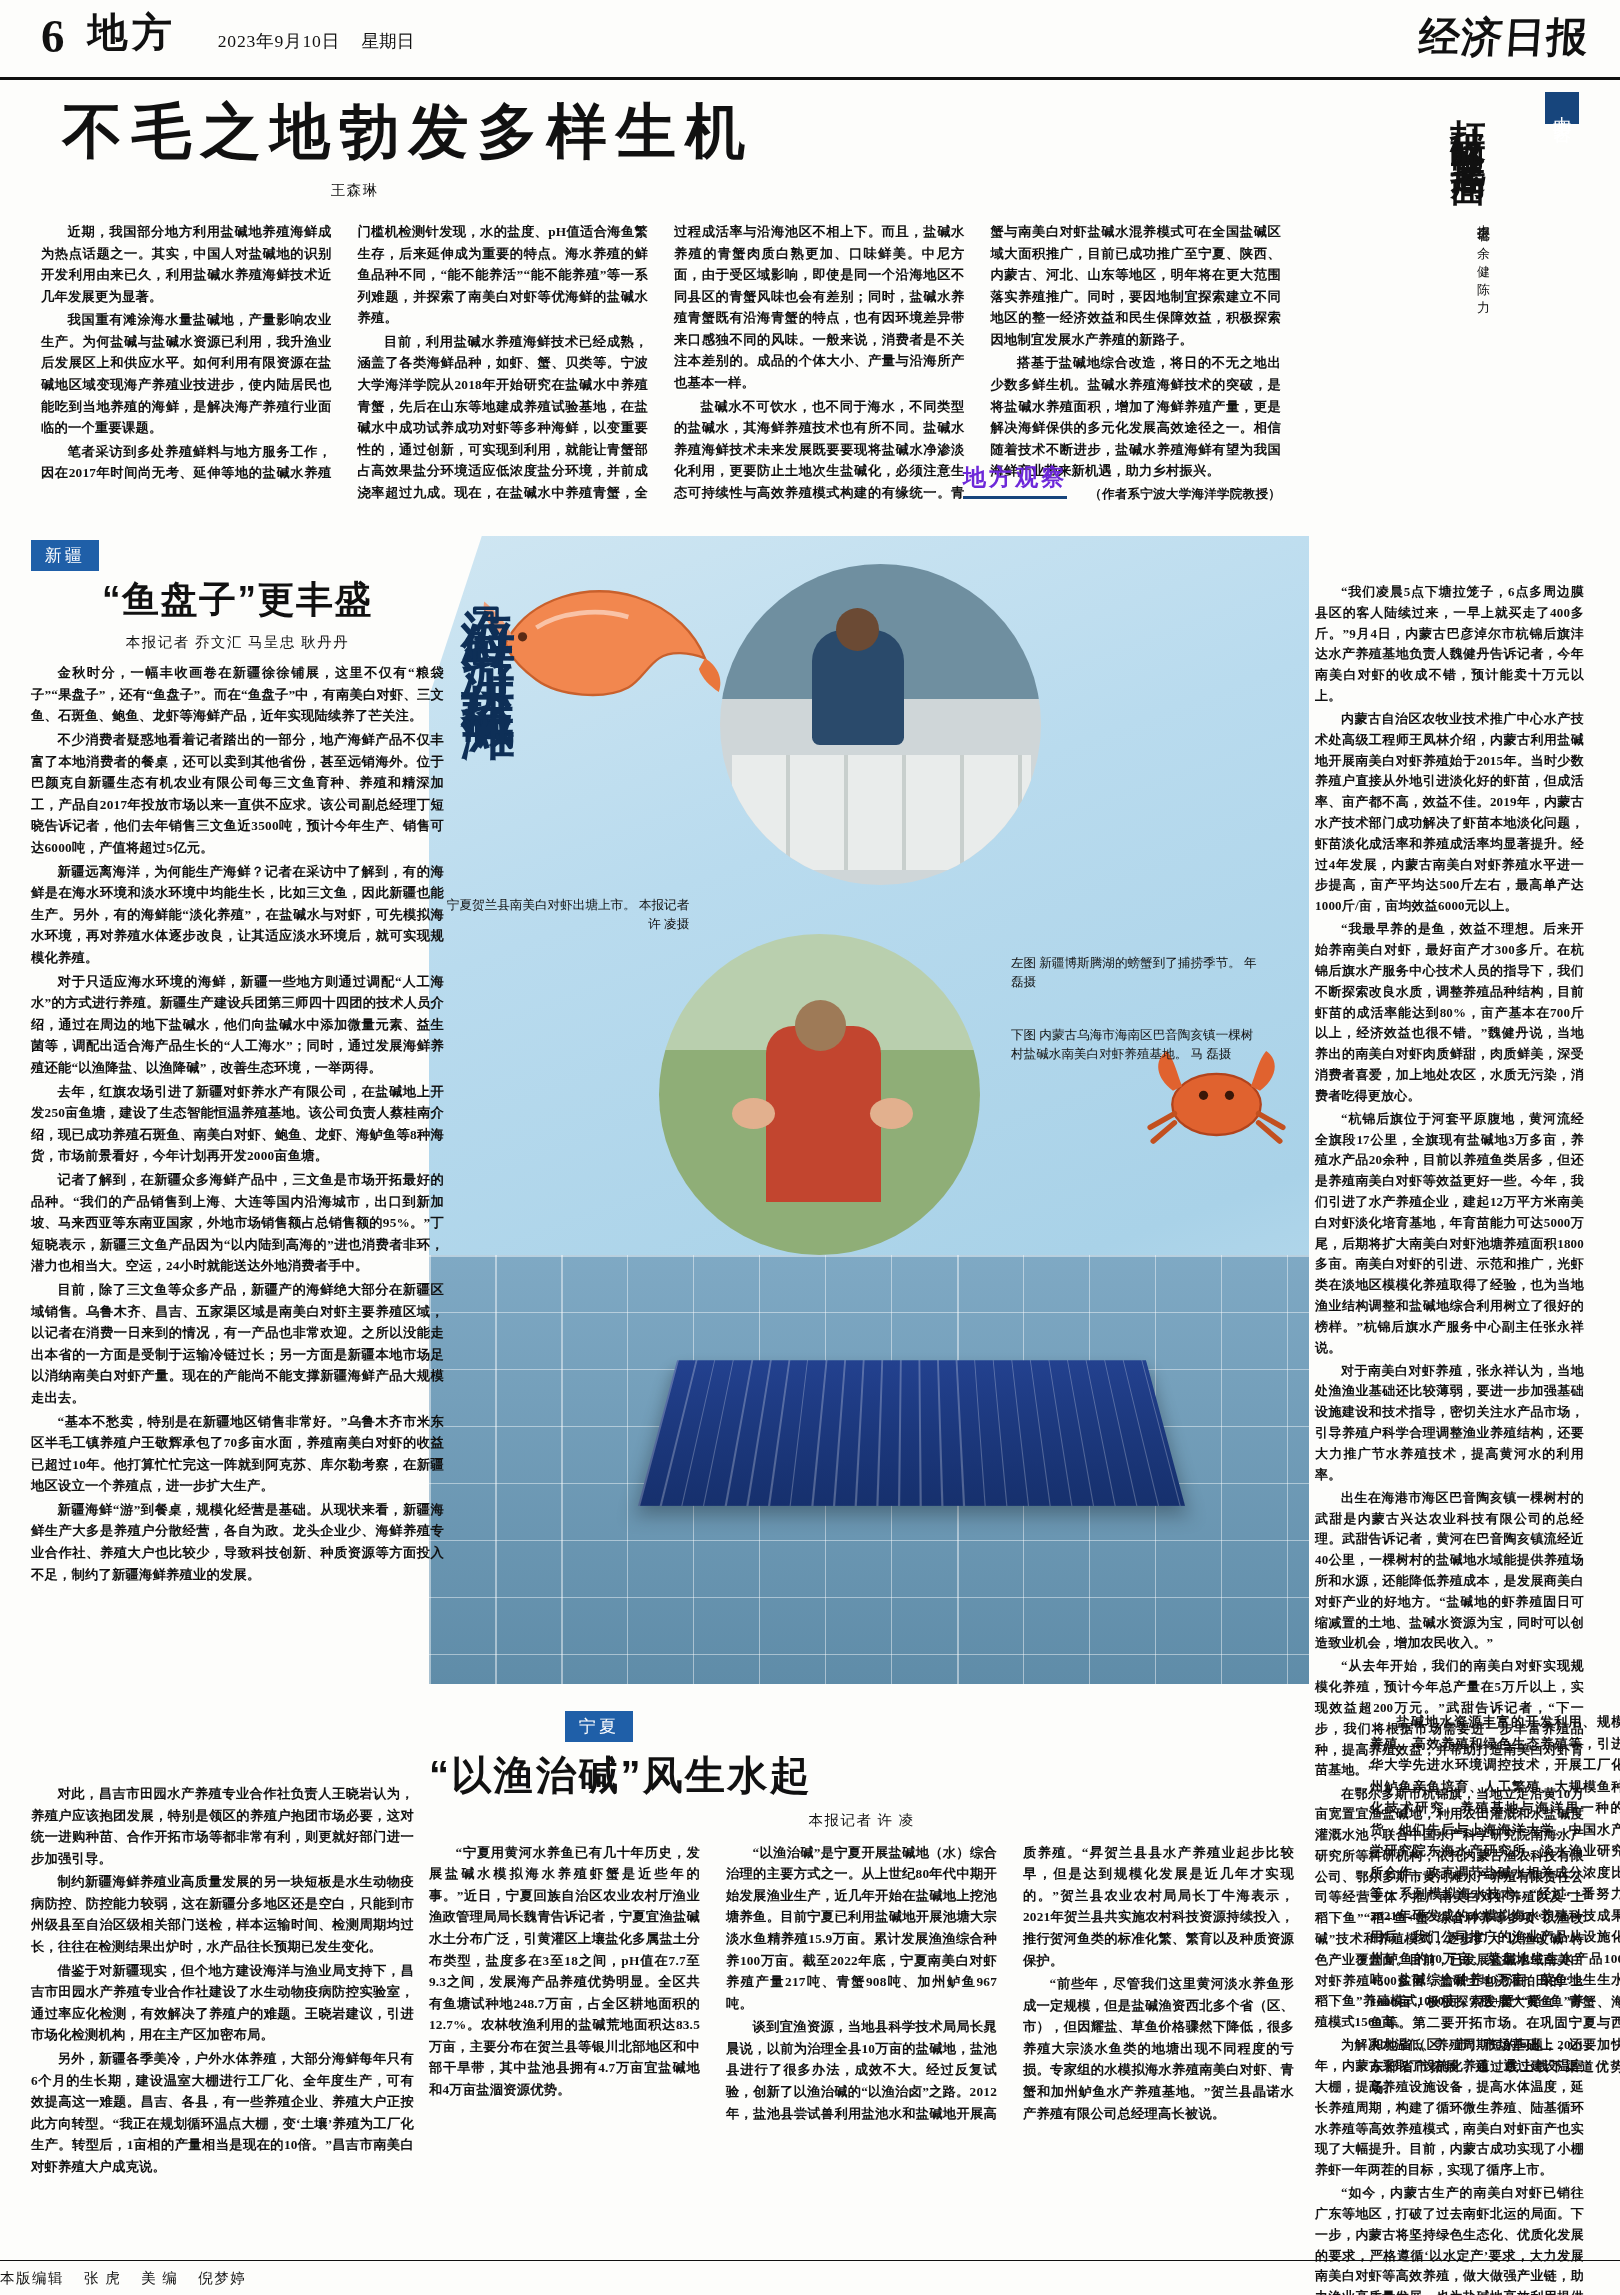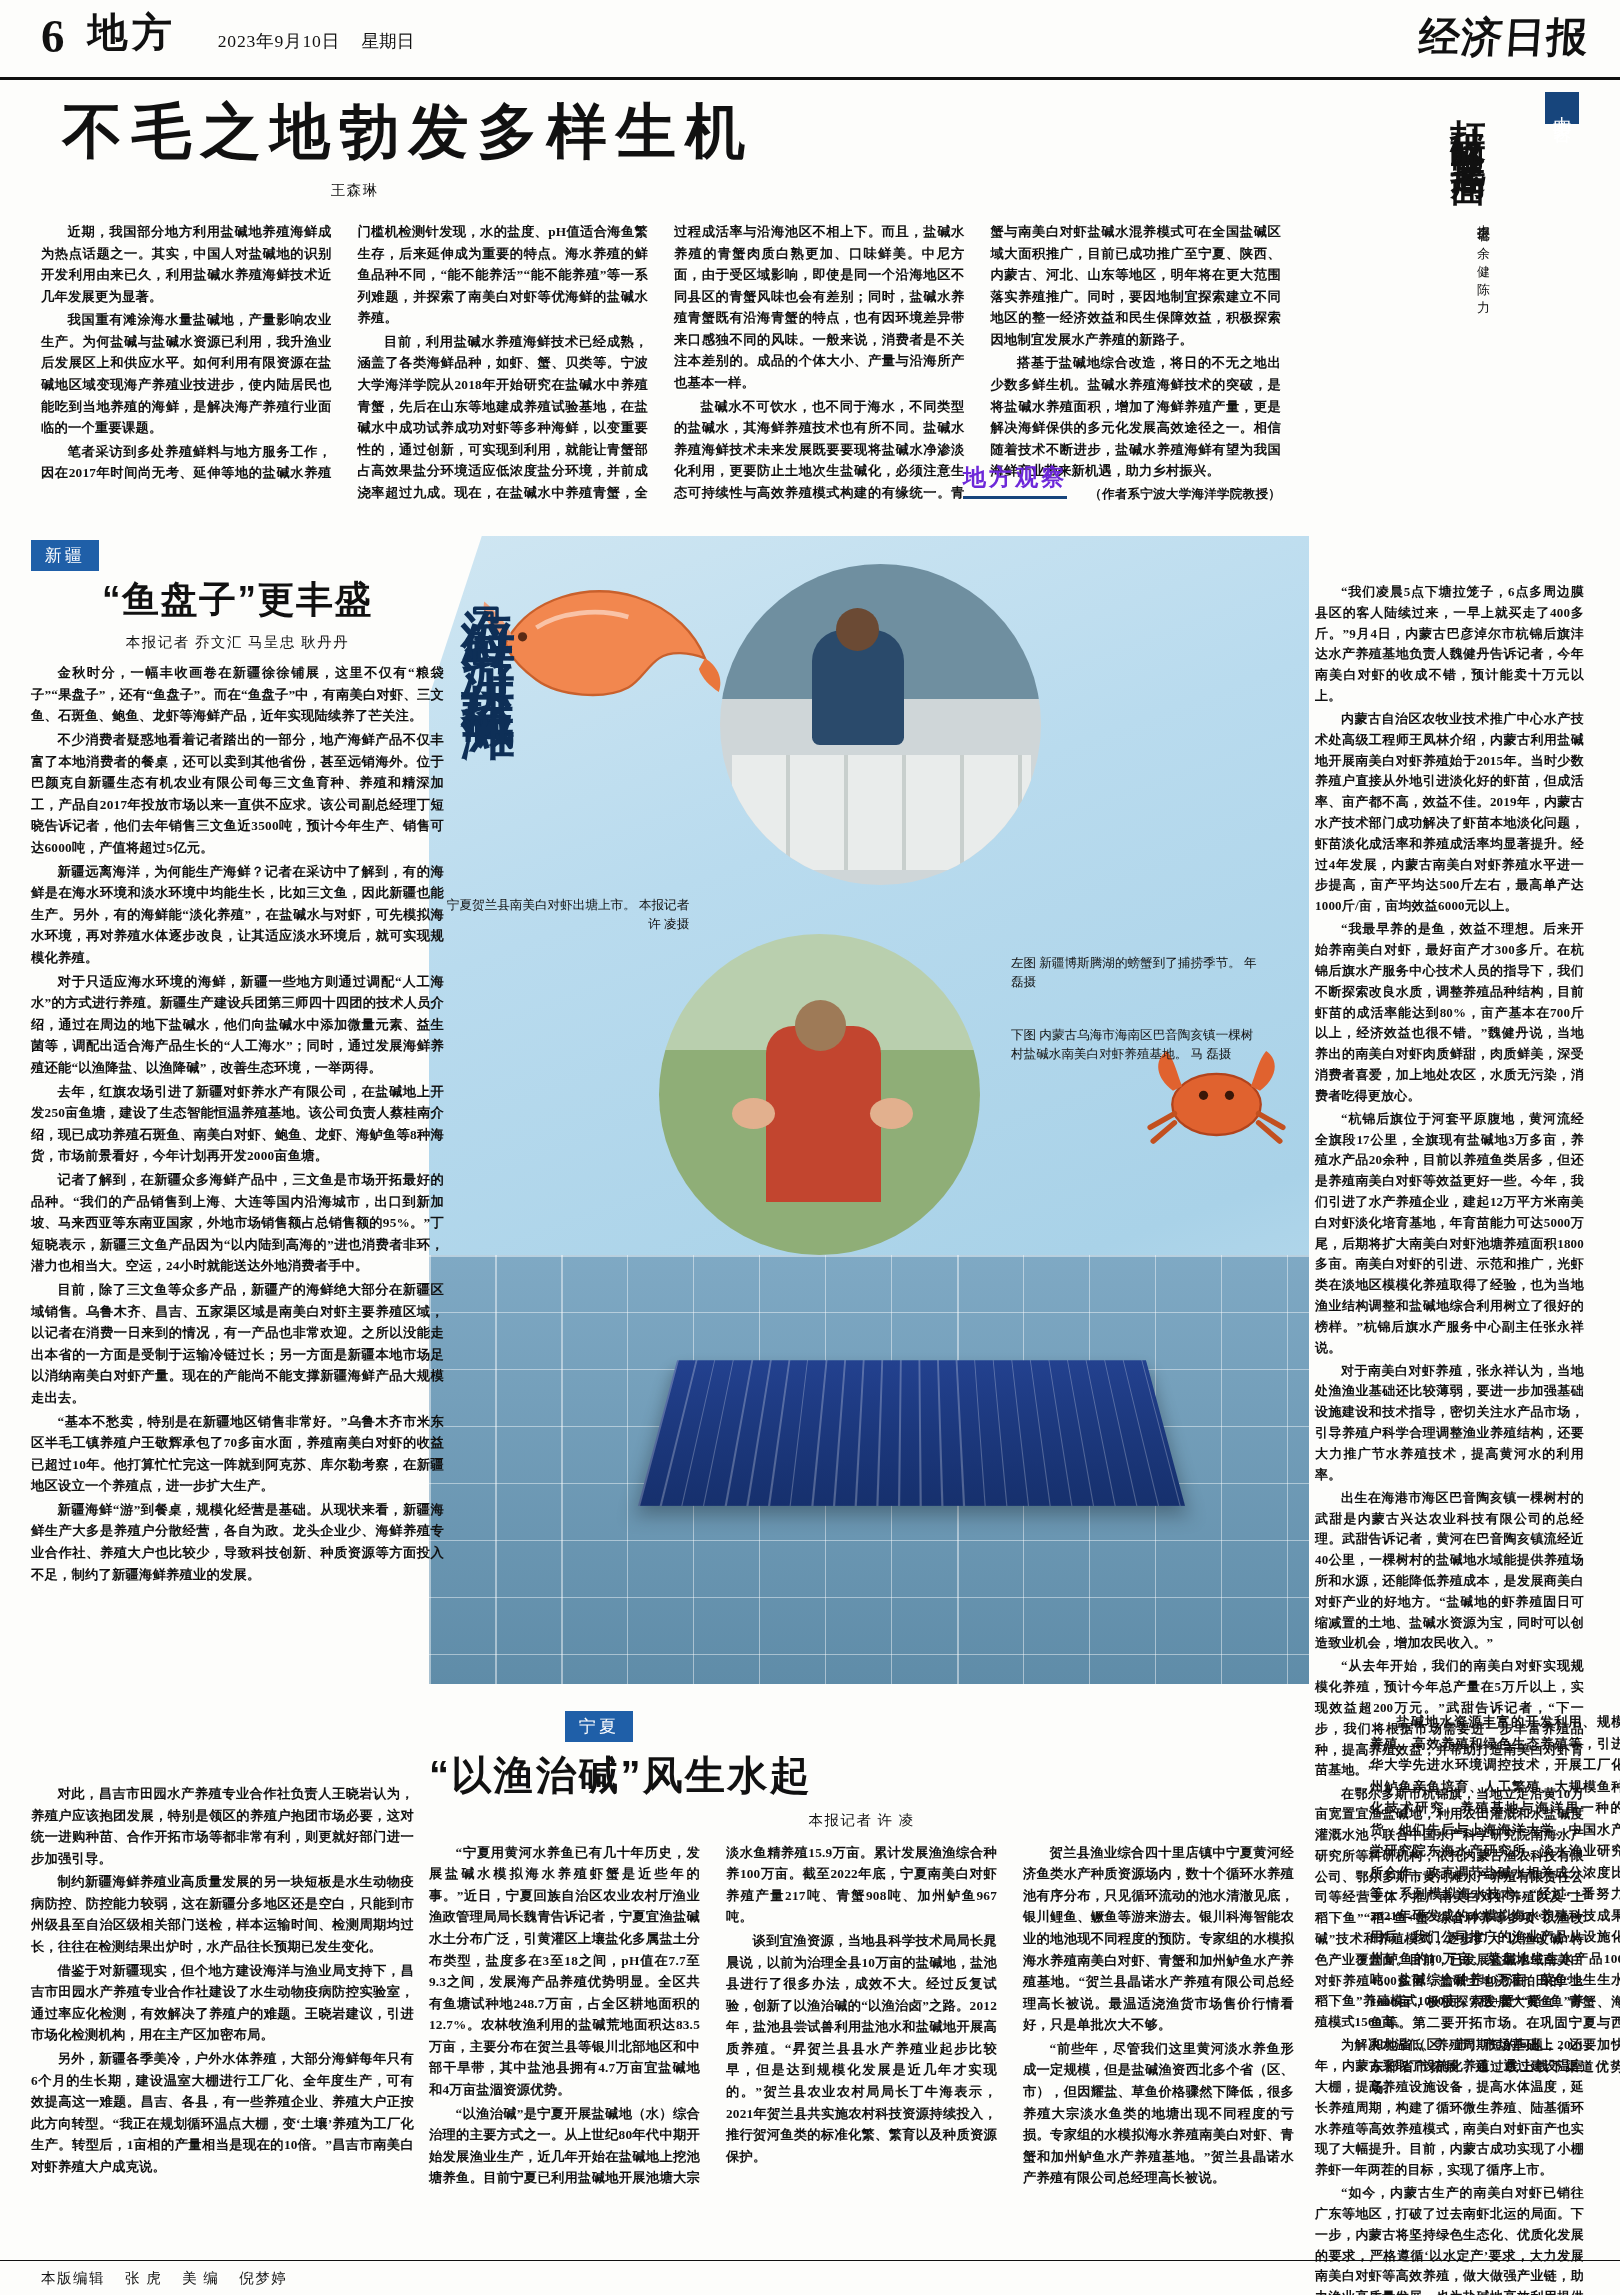--- a/index.html
+++ b/index.html
@@ -177,21 +177,21 @@
 
   
   #brcont {
     position:absolute; left:1370px; top:1711px; width:269px; height:536px;
   }
 
   
   .footer {
     position:absolute; left:0; bottom:0; width:1620px; height:35px;
     border-top:1.5px solid #111; font-size:14.5px; letter-spacing:1.5px;
-    display:flex; align-items:center; padding-left:41px;
+    display:flex; align-items:center; 
   }
   .footer span { margin-right:20px; }
 </style>
 </head>
 <body>
 
 <div class="page">
 
   <div class="masthead">
     <div class="mh-pageno">6</div>
@@ -308,21 +308,20 @@
   </div>
 
   <div id="ningxia">
     <div class="tag">宁夏</div>
     <h2>“以渔治碱”风生水起</h2>
     <div class="byline">本报记者 许 凌</div>
     <div class="cols body-col">
       <p>“宁夏用黄河水养鱼已有几十年历史，发展盐碱水模拟海水养殖虾蟹是近些年的事。”近日，宁夏回族自治区农业农村厅渔业渔政管理局局长魏青告诉记者，宁夏宜渔盐碱水土分布广泛，引黄灌区上壤盐化多属盐土分布类型，盐度多在3至18之间，pH值在7.7至9.3之间，发展海产品养殖优势明显。全区共有鱼塘试种地248.7万亩，占全区耕地面积的12.7%。农林牧渔利用的盐碱荒地面积达83.5万亩，主要分布在贺兰县等银川北部地区和中部干旱带，其中盐池县拥有4.7万亩宜盐碱地和4万亩盐涸资源优势。</p>
       <p>“以渔治碱”是宁夏开展盐碱地（水）综合治理的主要方式之一。从上世纪80年代中期开始发展渔业生产，近几年开始在盐碱地上挖池塘养鱼。目前宁夏已利用盐碱地开展池塘大宗淡水鱼精养殖15.9万亩。累计发展渔渔综合种养100万亩。截至2022年底，宁夏南美白对虾养殖产量217吨、青蟹908吨、加州鲈鱼967吨。</p>
       <p>谈到宜渔资源，当地县科学技术局局长晁晨说，以前为治理全县10万亩的盐碱地，盐池县进行了很多办法，成效不大。经过反复试验，创新了以渔治碱的“以渔治卤”之路。2012年，盐池县尝试兽利用盐池水和盐碱地开展高质养殖。“昇贺兰县县水产养殖业起步比较早，但是达到规模化发展是近几年才实现的。”贺兰县农业农村局局长丁牛海表示，2021年贺兰县共实施农村科技资源持续投入，推行贺河鱼类的标准化繁、繁育以及种质资源保护。</p>
-      <p>贺兰县渔业综合四十里店镇中宁夏黄河经济鱼类水产种质资源场内，数十个循环水养殖池有序分布，只见循环流动的池水清澈见底，银川鲤鱼、鳜鱼等游来游去。银川科海智能农业的地池现不同程度的预防。专家组的水模拟海水养殖南美白对虾、青蟹和加州鲈鱼水产养殖基地。“贺兰县晶诺水产养殖有限公司总经理高长被说。最温适浇渔货市场售价行情看好，只是单批次大不够。</p>
       <p>“前些年，尽管我们这里黄河淡水养鱼形成一定规模，但是盐碱渔资西北多个省（区、市），但因耀盐、草鱼价格骤然下降低，很多养殖大宗淡水鱼类的地塘出现不同程度的亏损。专家组的水模拟海水养殖南美白对虾、青蟹和加州鲈鱼水产养殖基地。”贺兰县晶诺水产养殖有限公司总经理高长被说。</p>
     </div>
   </div>
 
   <div id="brcont" class="body-col">
     <p>盐碱地水资源丰富的开发利用、规模化养殖、高效养殖和绿色生态养殖等，引进清华大学先进水环境调控技术，开展工厂化加州鲈鱼亲鱼培育、人工繁殖、大规模鱼种驯化技术研究。养殖基地与海洋里一种的海货，他们先后与上海海洋大学、中国水产科学研究院东海水产研究所、淡水渔业研究院所合作，攻克调节盐碱水相关成分浓度比例等一系列模拟海水技术。“经过一番努力，2021年研发成的水模拟海水养殖科技成果应用后，我们公司推广的渔业产品从设施化加州鲈鱼的10万亩、菜盘地生生水产品100多吨、盐碱综合种养10万亩、菜鱼地生生水产1000亩，极极探索发展大黄鱼、青蟹、海鲈鱼等。第二要开拓市场。在巩固宁夏与西北和地省（区、市）市场基础上，还要加快向东部省市拓展，通过线上线下渠道优势市场。</p>
   </div>
 
   <div class="footer">
     <span>本版编辑</span>

